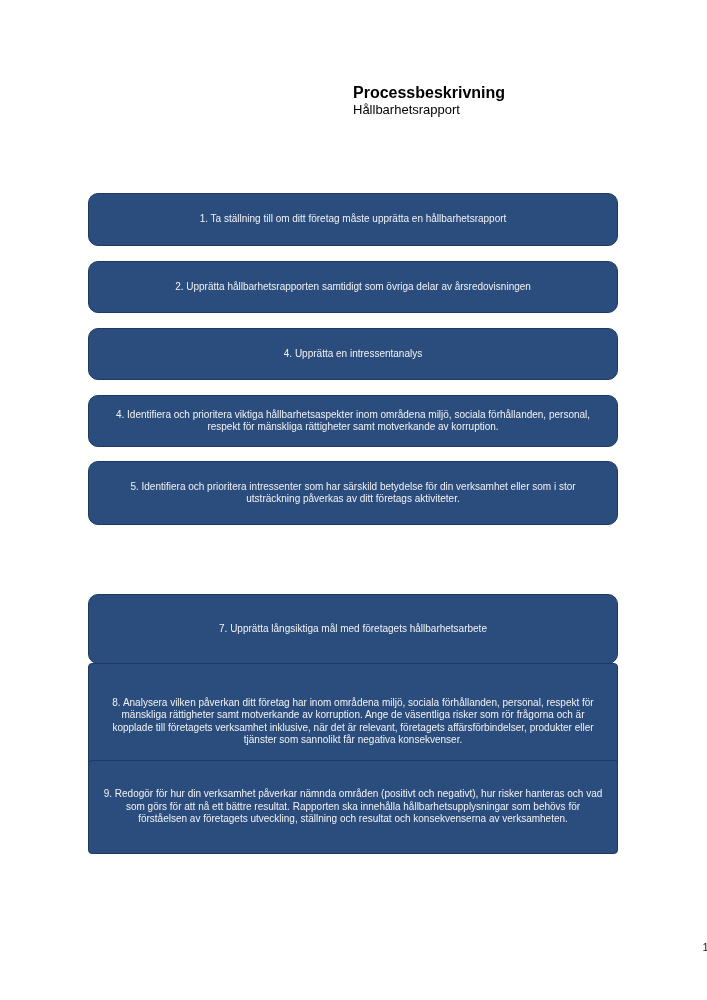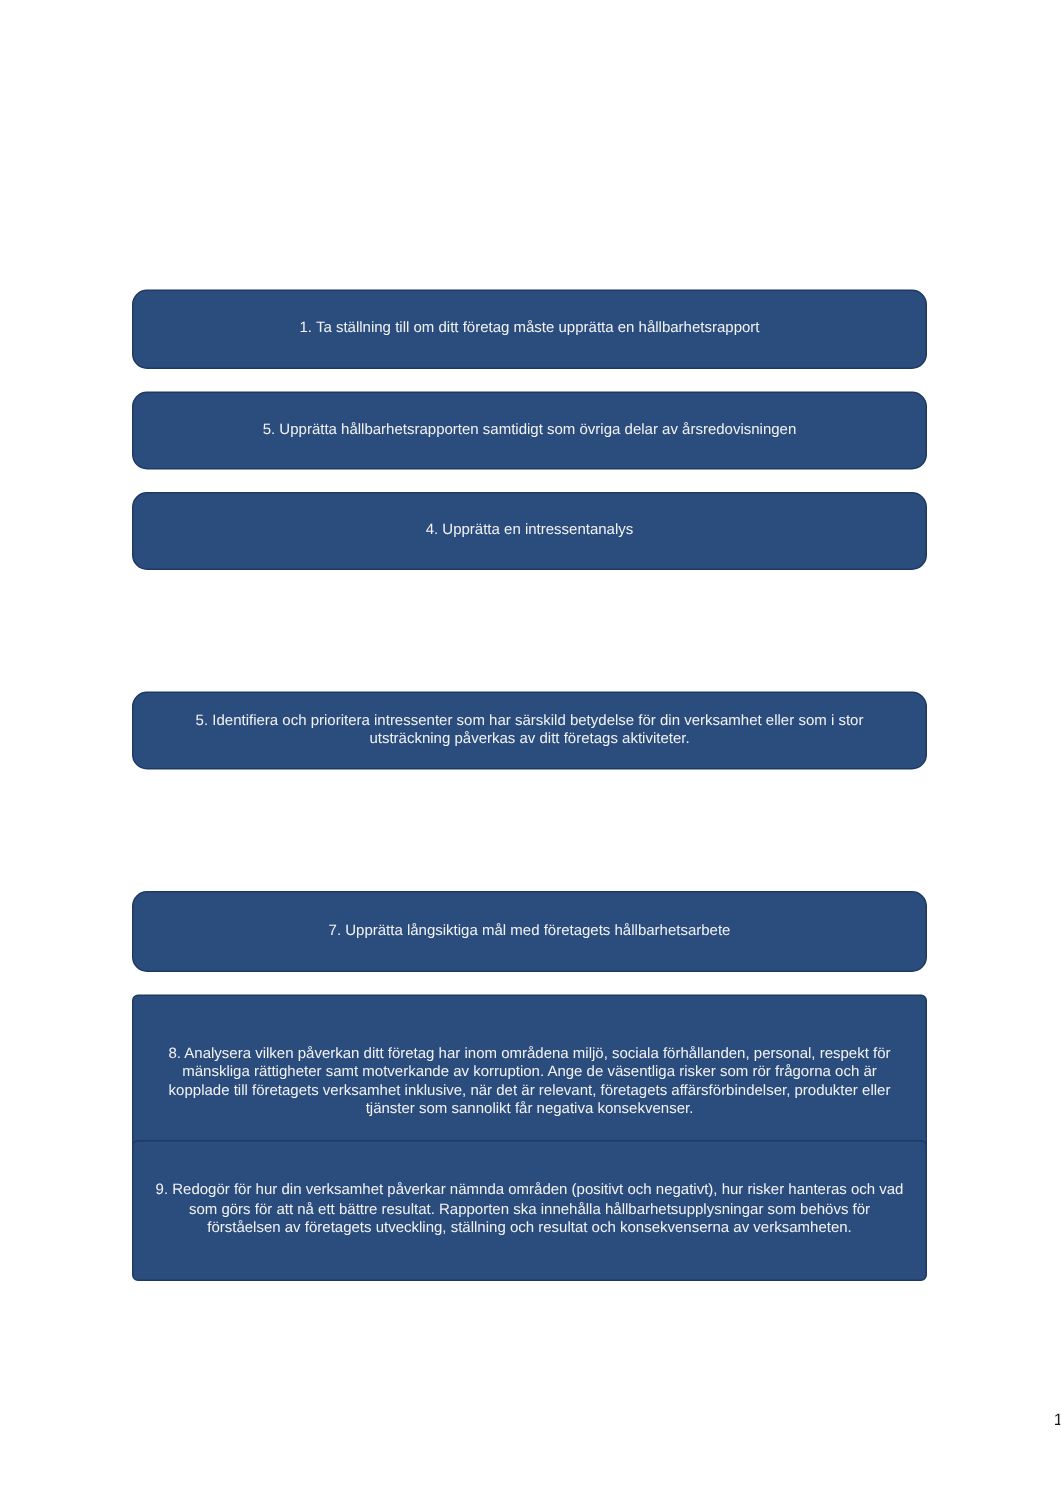--- a/index.html
+++ b/index.html
@@ -51,54 +51,61 @@
     line-height: 12.5px;
     padding: 8px 14px;
   }
   .step-box.large {
     border-radius: 4px;
   }
   .step-1 { top: 193px; height: 53px; }
   .step-2 { top: 261px; height: 52px; }
   .step-3 { top: 328px; height: 52px; }
   .step-4 { top: 395px; height: 52px; }
-  .step-5 { top: 461px; height: 52px; }
+  .step-5 { top: 461px; height: 64px; }
   .step-6 { top: 527px; height: 53px; }
-  .step-7 { top: 594px; height: 54px; }
+  .step-7 { top: 594px; height: 70px; }
   .step-8 { top: 663px; height: 117px; }
   .step-9 { top: 760px; height: 94px; }
   .page-footer {
     position: absolute;
     left: 0;
     top: 941px;
     width: 686px;
     text-align: right;
     font-size: 11px;
     color: #1a1a1a;
     padding-left: 36px;
   }
 </style>
 </head>
 <body>
 
 <div class="page">
 
+  <div class="doc-header">
+    <div class="doc-title">Processbeskrivning</div>
+    <div class="doc-subtitle">Hållbarhetsrapport</div>
+  </div>
 
   <div class="step-box step-1">
     <span>1. Ta ställning till om ditt företag måste upprätta en hållbarhetsrapport</span>
   </div>
 
   <div class="step-box step-2">
-    <span>5. Upprätta hållbarhetsrapporten samtidigt som övriga delar av årsredovisningen</span>
+    <span>2. Upprätta hållbarhetsrapporten samtidigt som övriga delar av årsredovisningen</span>
   </div>
 
   <div class="step-box step-3">
     <span>4. Upprätta en intressentanalys</span>
   </div>
 
+  <div class="step-box step-4">
+    <span>4. Identifiera och prioritera viktiga hållbarhetsaspekter inom områdena miljö, sociala förhållanden, personal, respekt för mänskliga rättigheter samt motverkande av korruption.</span>
+  </div>
 
   <div class="step-box step-5">
     <span>5. Identifiera och prioritera intressenter som har särskild betydelse för din verksamhet eller som i stor utsträckning påverkas av ditt företags aktiviteter.</span>
   </div>
 
 
   <div class="step-box step-7">
     <span>7. Upprätta långsiktiga mål med företagets hållbarhetsarbete</span>
   </div>
 

